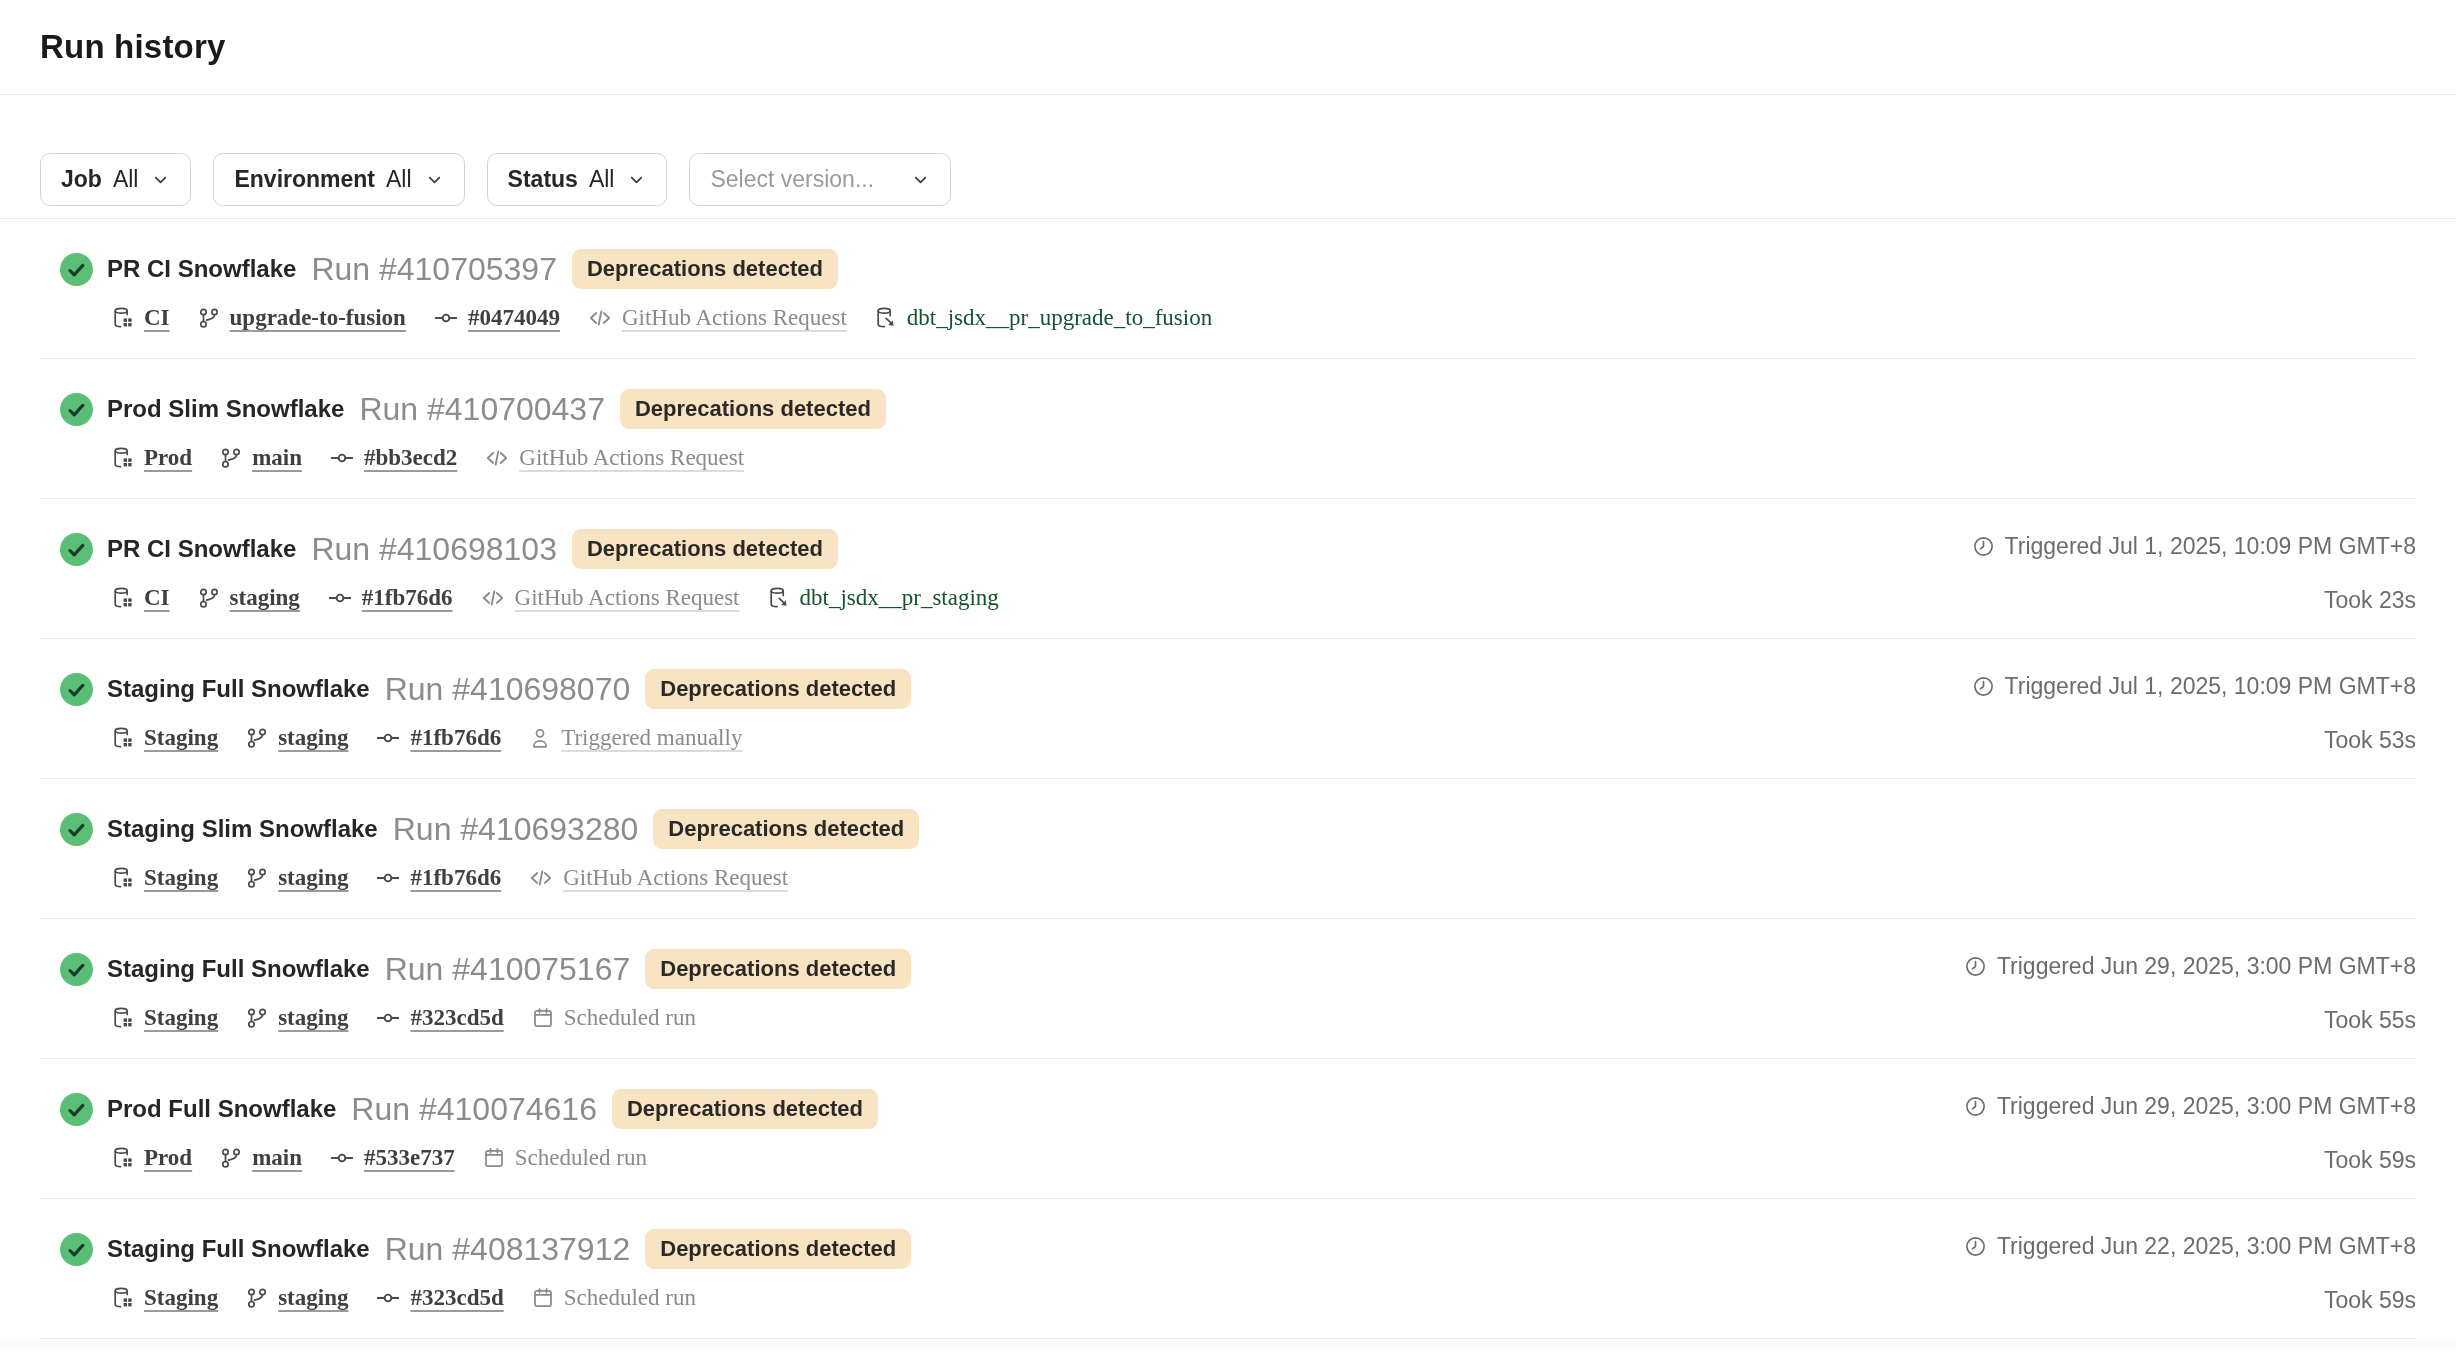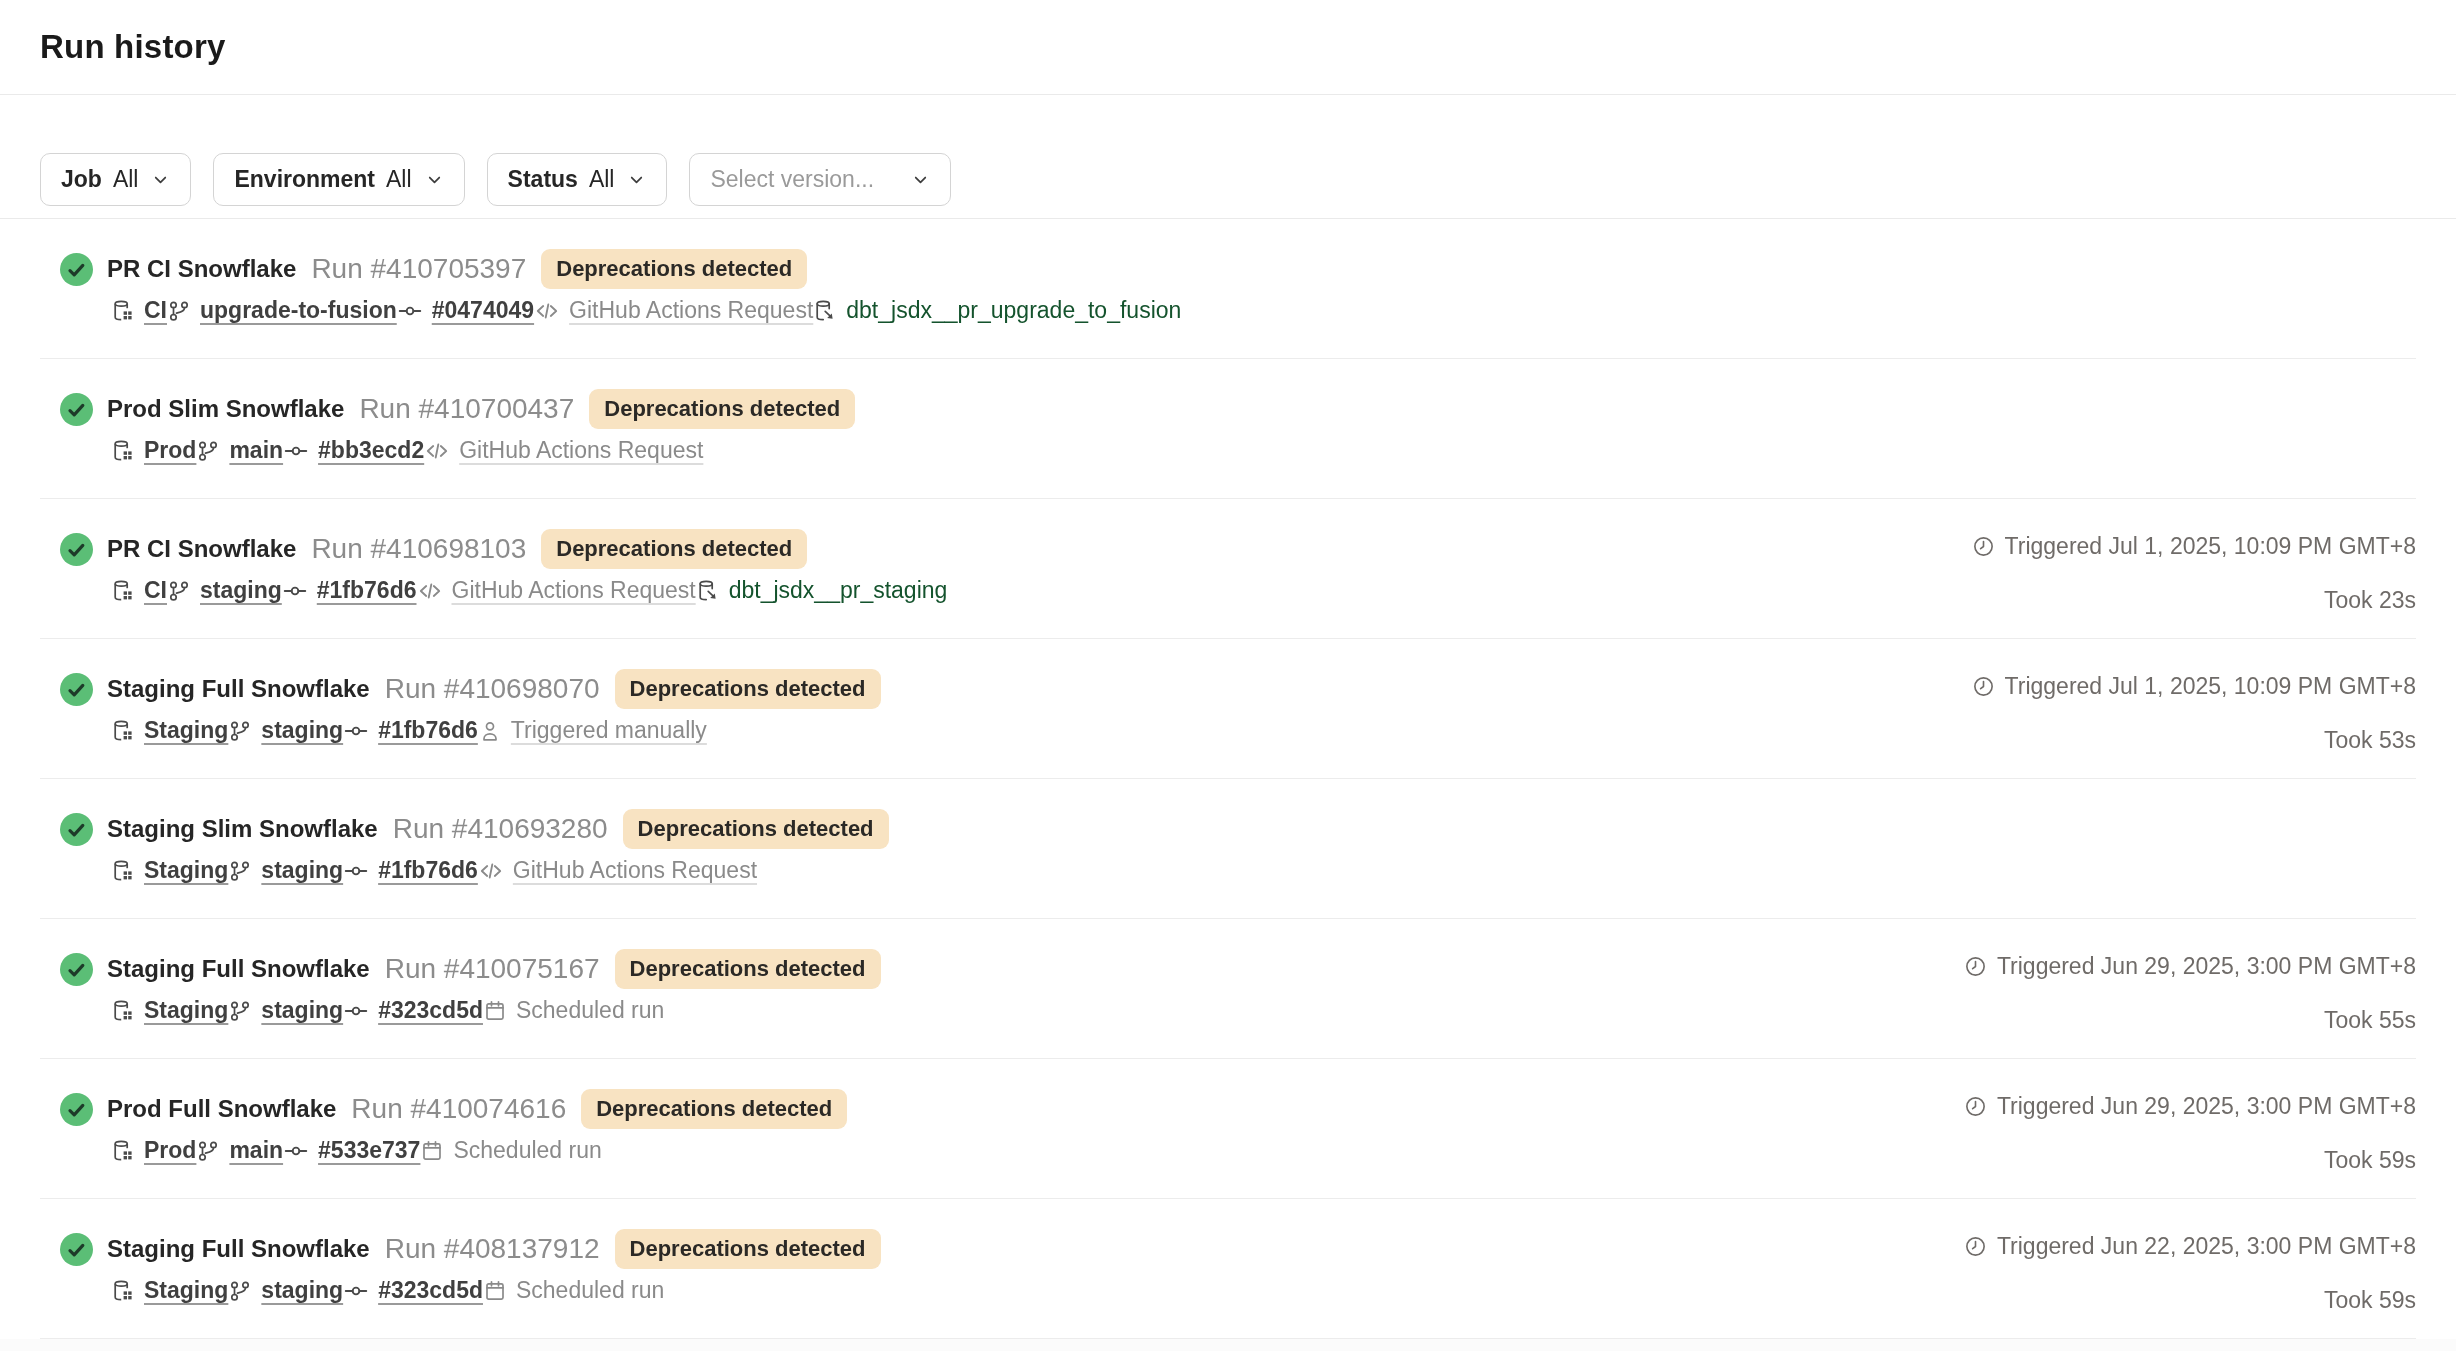--- a/index.html
+++ b/index.html
@@ -30,26 +30,26 @@
   .run-list{border-top:1px solid var(--divider);}
   .row{
     position:relative;height:140px;display:flex;justify-content:space-between;
     padding:28px 40px 0 60px;cursor:pointer;
   }
   .row::after{content:"";position:absolute;left:40px;right:40px;bottom:0;height:1px;background:#ececec;}
   .row-left{display:flex;align-items:flex-start;}
   .status-icon{display:inline-flex;margin-top:6px;margin-right:14px;color:var(--success);}
   .line1{display:flex;align-items:center;gap:15px;height:44px;text-align:center;}
   .run-name{font-size:24px;font-weight:700;color:#262626;text-decoration:none;}
-  .run-number{font-size:28px;color:#8c8c8c;}
+  .run-number{font-size:32px;color:#8c8c8c;}
   .badge{
     background:var(--badge-bg);color:var(--badge-text);font-size:22px;font-weight:600;
     padding:7px 15px;border-radius:9px;white-space:nowrap;
   }
-  .line2{display:flex;align-items:center;margin-top:6px;padding-left:4px;font-size:23px;}
+  .line2{display:flex;align-items:center;gap:27px;margin-top:14px;padding-left:4px;font-size:23px;font-family:Liberation Serif, serif;}
   .meta-item{display:inline-flex;align-items:center;gap:9px;white-space:nowrap;}
   .icon{display:inline-flex;flex:none;}
   .icon.dark{color:#4a4a4a;}
   .icon.gray{color:#8a8a8a;}
   .meta-link{
     color:var(--link);text-decoration:underline;text-decoration-color:#9a9a9a;
     text-decoration-thickness:2px;text-underline-offset:5px;font-weight:600;
   }
   .trigger-label{color:#8a8a8a;text-decoration:none;}
   .trigger-label.underlined{text-decoration:underline;text-decoration-color:#dcdcdc;text-decoration-thickness:2px;text-underline-offset:5px;}

